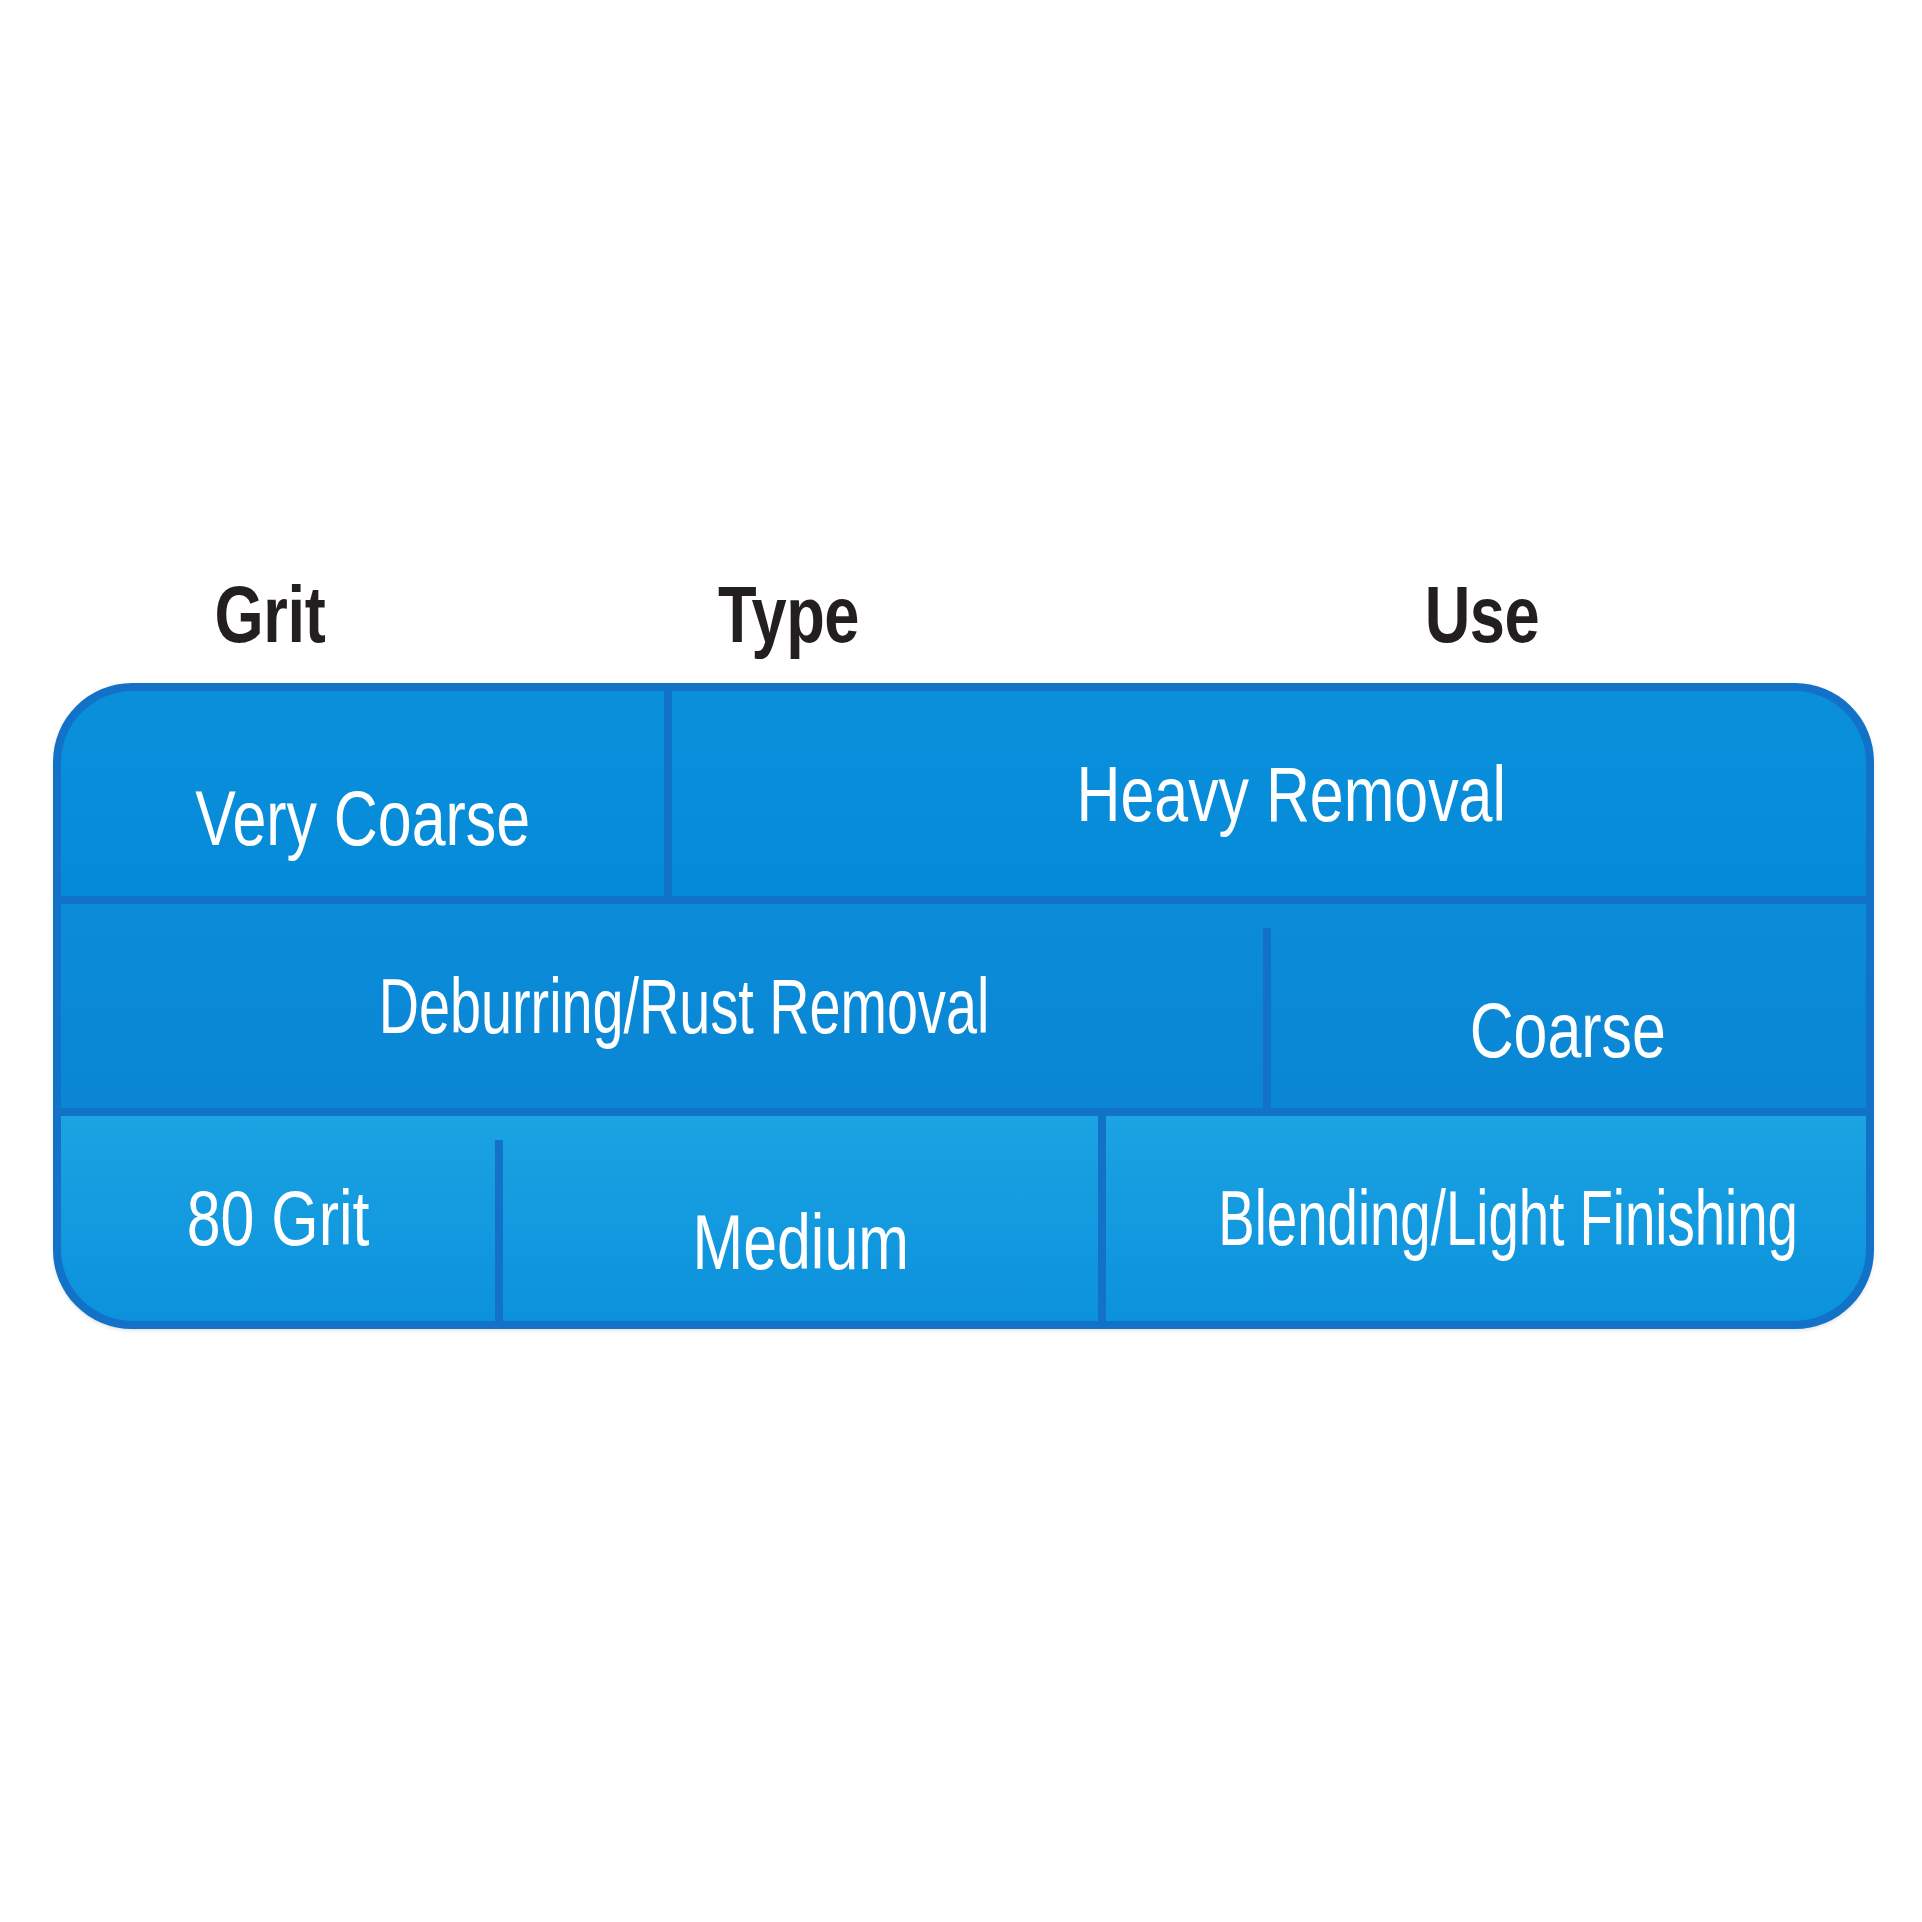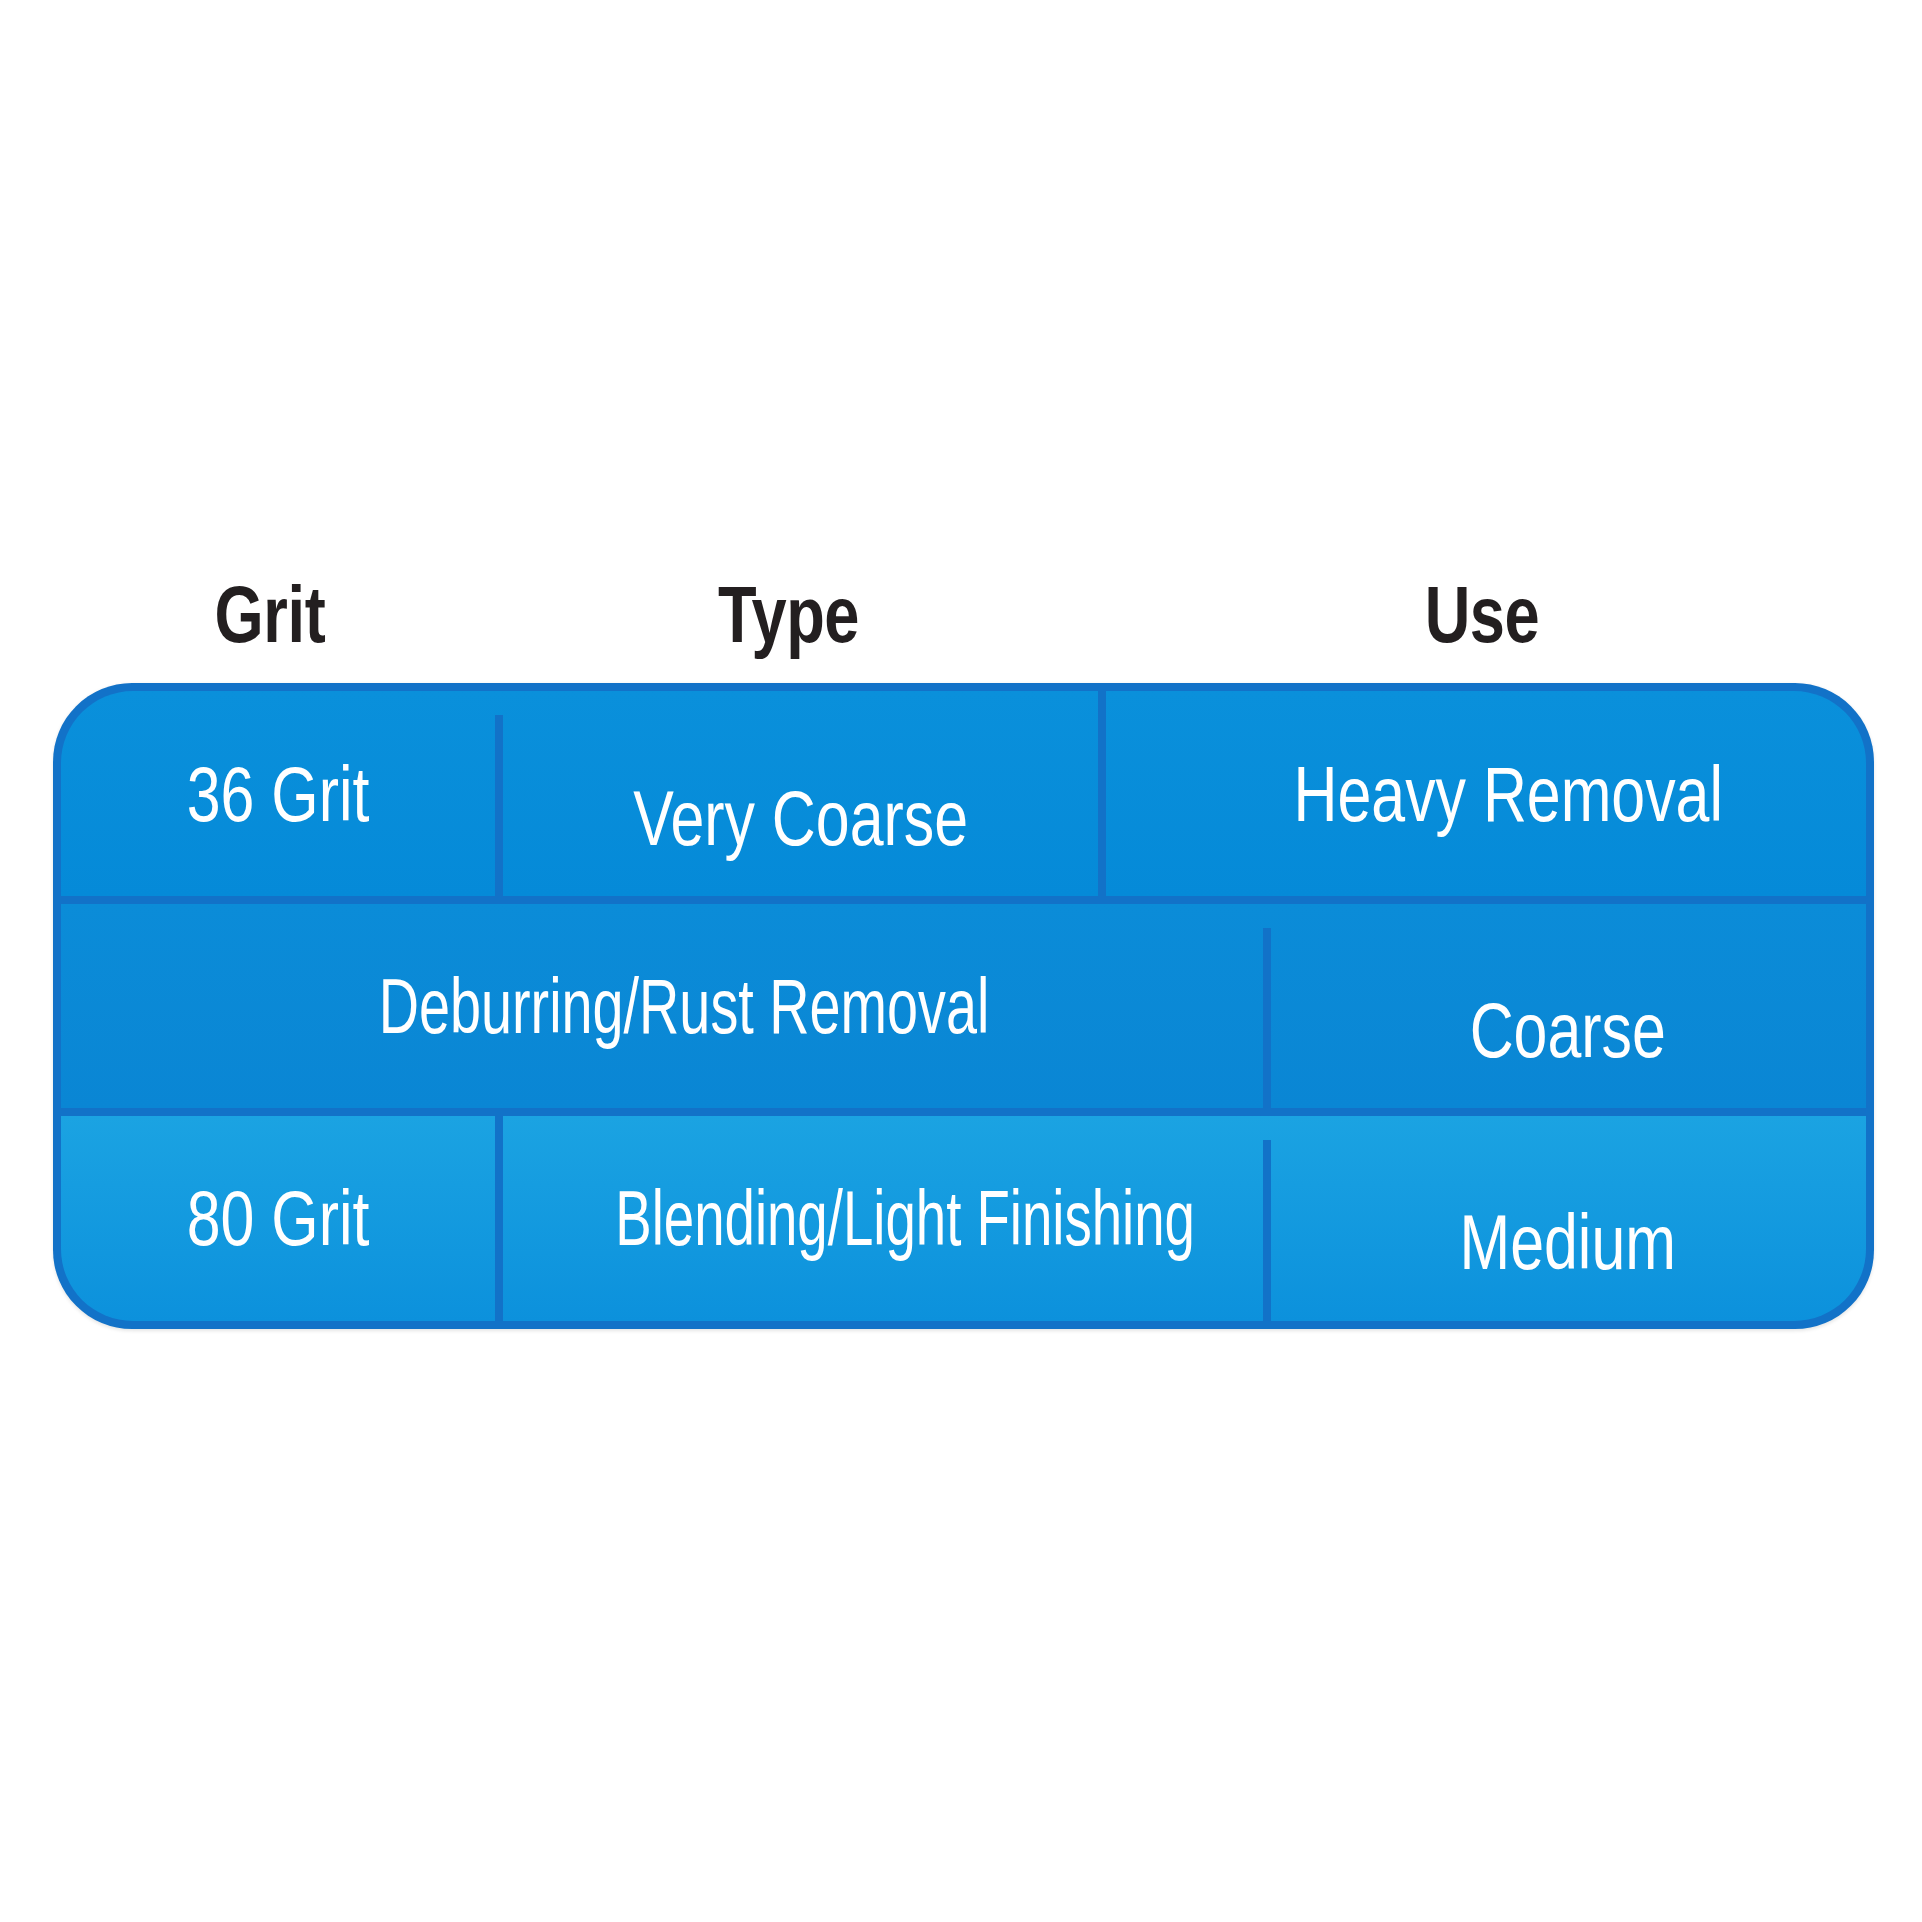--- a/index.html
+++ b/index.html
@@ -121,23 +121,20 @@
   <div class="header-row">
     <div class="header-cell col-grit">Grit</div>
     <div class="header-cell col-type">Type</div>
     <div class="header-cell col-use">Use</div>
   </div>
 
   <div class="table-card">
     <div class="table-inner">
 
       <div class="trow trow-1">
-        <div class="tcell cell-grit">
-          <span class="celltext">36 Grit</span>
-        </div>
         <div class="tcell cell-type">
           <span class="celltext">Very Coarse</span>
         </div>
         <div class="tcell cell-use">
           <span class="celltext">Heavy Removal</span>
         </div>
       </div>
 
       <div class="trow trow-2">
         <div class="tcell cell-use">
@@ -145,25 +142,25 @@
         </div>
         <div class="tcell cell-type">
           <span class="celltext">Coarse</span>
         </div>
       </div>
 
       <div class="trow trow-3">
         <div class="tcell cell-grit">
           <span class="celltext">80 Grit</span>
         </div>
+        <div class="tcell cell-type">
+          <span class="celltext">Medium</span>
+        </div>
         <div class="tcell cell-use">
           <span class="celltext tighter">Blending/Light Finishing</span>
-        </div>
-        <div class="tcell cell-type">
-          <span class="celltext">Medium</span>
         </div>
       </div>
 
     </div>
   </div>
 
 </div>
 
 
 </body></html>

